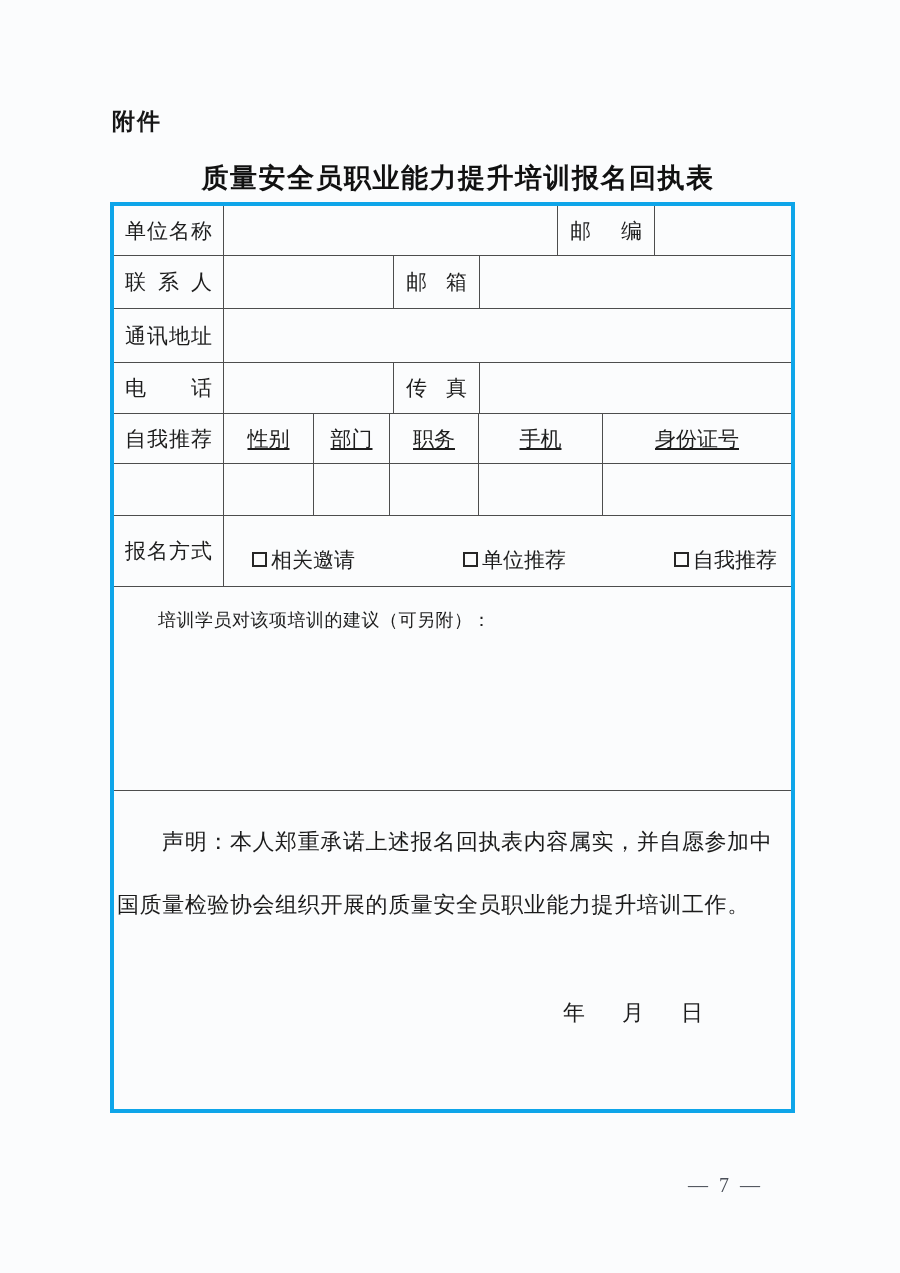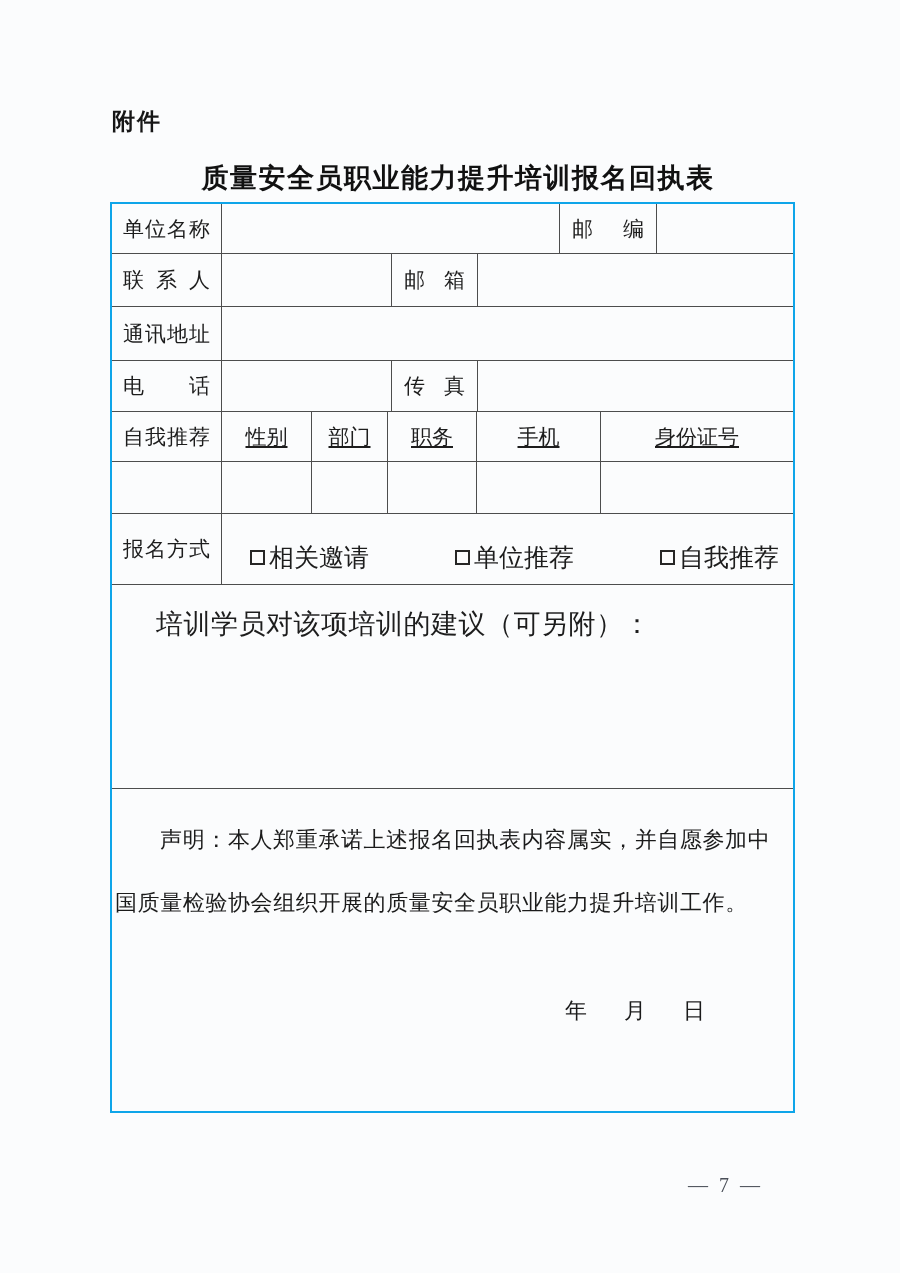--- a/index.html
+++ b/index.html
@@ -16,21 +16,21 @@
     position:absolute; left:112px; top:106px;
     font-size:23px; font-weight:700; letter-spacing:2px; color:#161616;
   }
   .doc-title {
     position:absolute; left:16px; right:0; top:160px;
     text-align:center; font-size:27px; font-weight:700; letter-spacing:1.5px; color:#111;
   }
 
   .form-table {
     position:absolute; left:110px; top:202px; width:685px; height:911px;
-    border:2px solid #0ea5e9; background:transparent;
+    border:4px solid #0ea5e9; background:transparent;
     display:flex; flex-direction:column;
   }
   .row { display:flex; border-bottom:1.5px solid #4d4d4d; flex:none; }
   .row:last-child { border-bottom:none; }
   .cell { border-right:1.5px solid #4d4d4d; display:flex; align-items:center; overflow:hidden; }
   .cell:last-child { border-right:none; }
   .grow { flex:1 1 auto; }
 
   .r1{height:50px} .r2{height:54px} .r3{height:53px} .r4{height:51px}
   .r5{height:50px} .r6{height:52px} .r7{height:71px} .r8{height:204px}
@@ -49,25 +49,25 @@
     font-size:21px; color:#1d1d1d;
     text-align:justify; text-align-last:justify;
     white-space:nowrap;
   }
   .jlabel.narrow { padding:0 12px; }
   .center { justify-content:center; }
   .hdr { font-size:21px; color:#1d1d1d;text-decoration:underline; }
 
   .opts-cell { flex:1 1 auto; display:flex; align-items:center;
     padding:0 14px 0 28px; justify-content:space-between; }
-  .opt { display:flex; align-items:center; font-size:25px;margin-top:17px; }
+  .opt { display:flex; align-items:center; font-size:21px;margin-top:17px; }
   .cbox { width:15px; height:15px; border:2px solid #262626; margin-right:4px; flex:none; background:#fff0; }
 
   .suggest-cell { flex:1 1 auto; align-items:flex-start; }
-  .suggest-text { padding:21px 10px 0 44px; font-size:27px; letter-spacing:0.5px; }
+  .suggest-text { padding:21px 10px 0 44px; font-size:18px; letter-spacing:0.5px; }
 
   .decl-para {
     margin:19px 3px 0 3px;
     font-size:22px; line-height:63px; text-indent:2.05em; letter-spacing:0.6px;
     color:#1b1b1b;
   }
   .sign-line { margin:84px 0 0 233px; font-size:22px; letter-spacing:1px; }
   .date-line {
     margin:62px 88px 0 0; align-self:flex-end;
     display:flex; gap:37px; font-size:22px; color:#1b1b1b;

